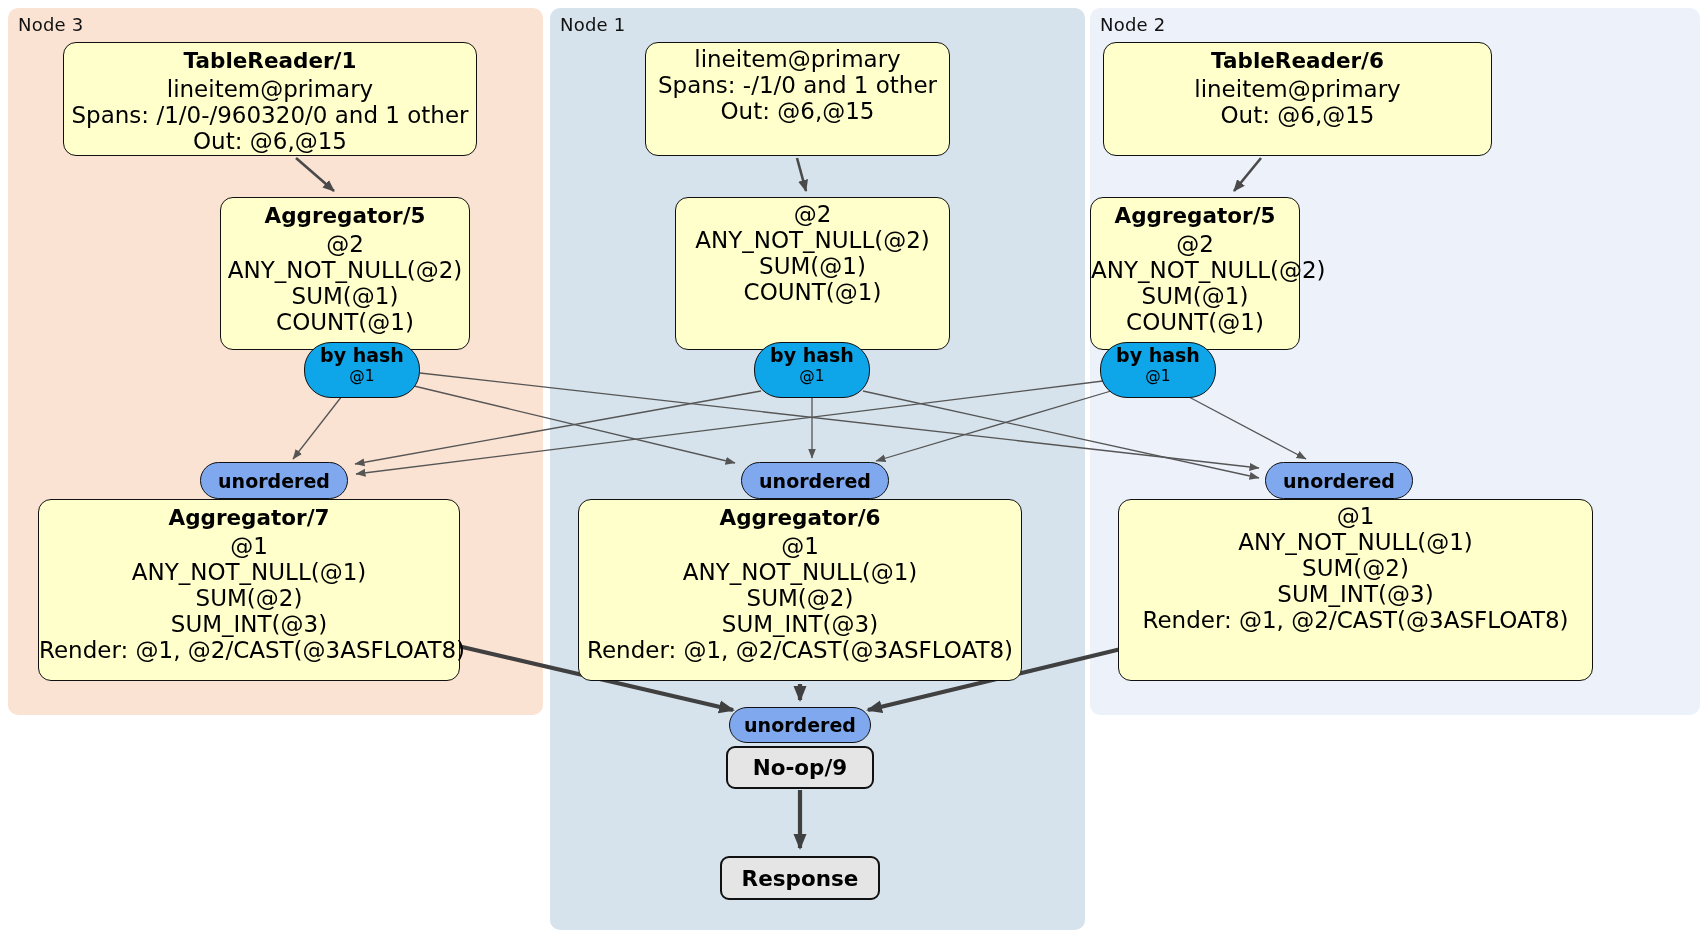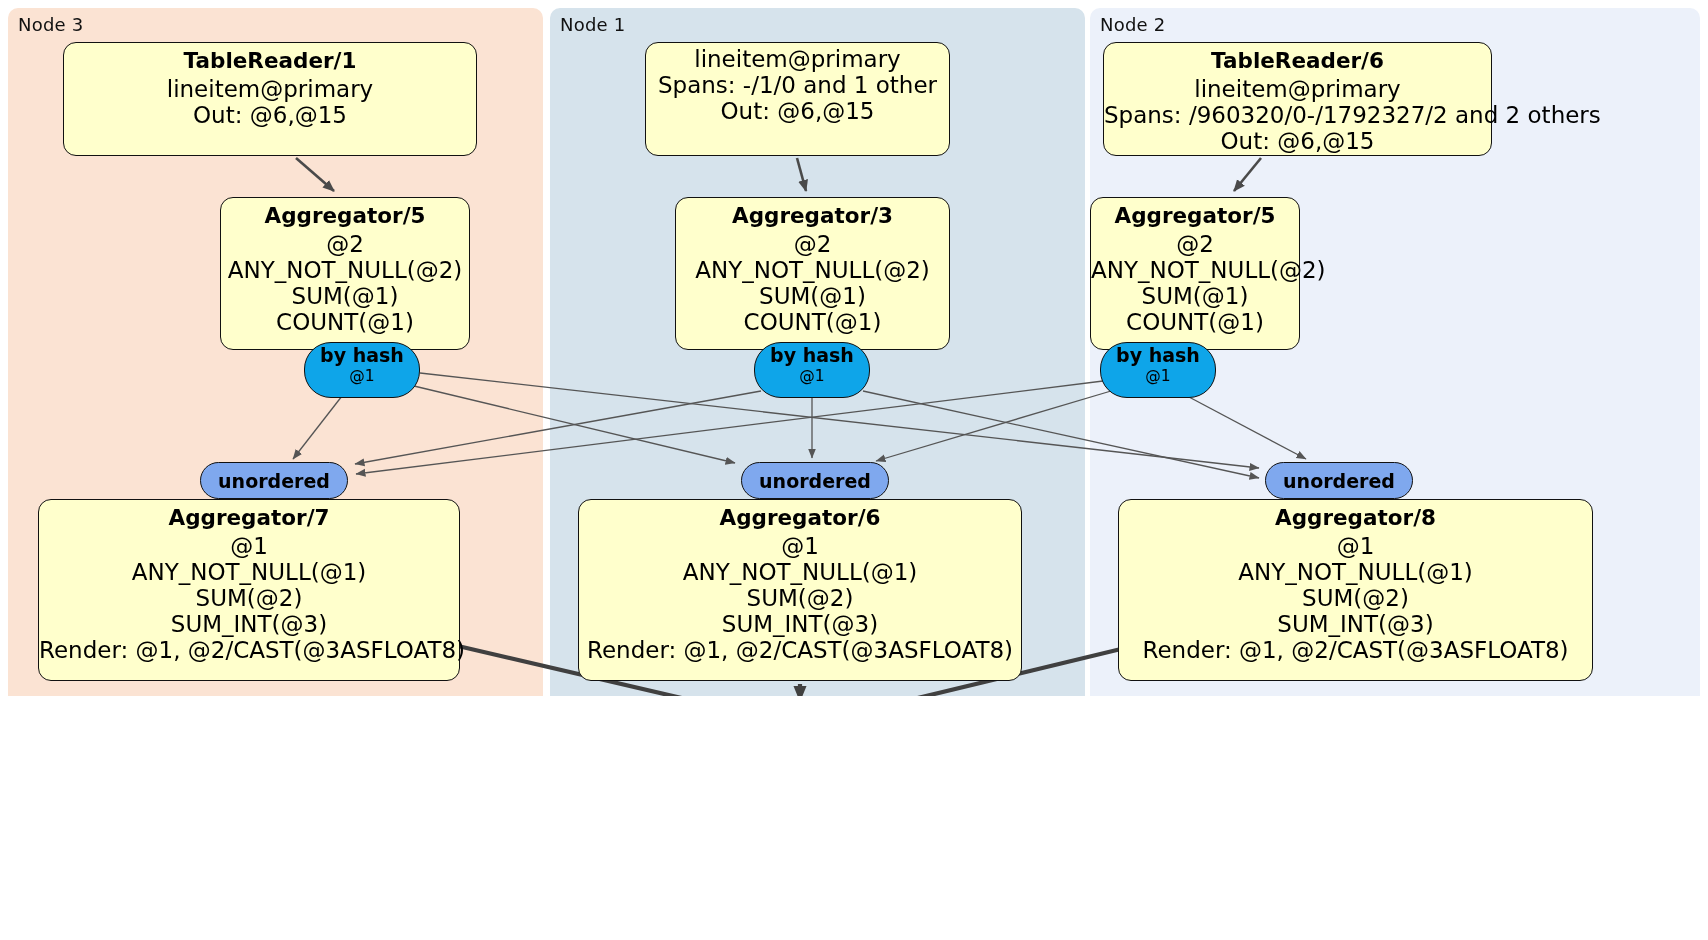--- a/index.html
+++ b/index.html
@@ -1,17 +1,17 @@
 <!DOCTYPE html>
 <html><head>
 <meta charset="utf-8">
 <style>
   html,body{margin:0;padding:0;background:#ffffff;}
   .canvas{
-    position:relative;width:1708px;height:696px;overflow:hidden;
+    position:relative;width:1708px;height:940px;overflow:hidden;
     font-family:"DejaVu Sans","Liberation Sans",sans-serif;color:#000;
   }
   .region{position:absolute;border-radius:10px;z-index:0;}
   .region-label{
     position:absolute;top:6px;left:10px;font-size:18px;color:#111;
     letter-spacing:0.2px;
   }
   .edges{position:absolute;left:0;top:0;z-index:1;}
   .pbox{
     position:absolute;background:#FFFFCC;border:1.6px solid #111;
@@ -90,43 +90,42 @@
       <line x1="458" y1="646" x2="733" y2="710" marker-end="url(#arrow-thick)"></line>
       <line x1="800" y1="684" x2="800" y2="700" marker-end="url(#arrow-thick)"></line>
       <line x1="1121" y1="649" x2="868" y2="710" marker-end="url(#arrow-thick)"></line>
       <line x1="800" y1="790" x2="800" y2="848" marker-end="url(#arrow-thick)"></line>
     </g>
   </svg>
 
   <div class="pbox" style="left:63px;top:42px;width:414px;height:114px;">
     <div class="pt">TableReader/1</div>
     <div class="pl">lineitem@primary</div>
+    <div class="pl">Spans: /1/0-/960320/0 and 1 other</div>
     <div class="pl">Out: @6,@15</div>
   </div>
   <div class="pbox" style="left:645px;top:42px;width:305px;height:114px;">
     <div class="pl">lineitem@primary</div>
     <div class="pl">Spans: -/1/0 and 1 other</div>
     <div class="pl">Out: @6,@15</div>
   </div>
   <div class="pbox" style="left:1103px;top:42px;width:389px;height:114px;">
     <div class="pt">TableReader/6</div>
     <div class="pl">lineitem@primary</div>
-    <div class="pl">Spans: /960320/0-/1792327/2 and 2 others</div>
     <div class="pl">Out: @6,@15</div>
   </div>
 
   <div class="pbox" style="left:220px;top:197px;width:250px;height:153px;">
     <div class="pt">Aggregator/5</div>
     <div class="pl">@2</div>
     <div class="pl">ANY_NOT_NULL(@2)</div>
     <div class="pl">SUM(@1)</div>
     <div class="pl">COUNT(@1)</div>
   </div>
   <div class="pbox" style="left:675px;top:197px;width:275px;height:153px;">
-    <div class="pt">Aggregator/3</div>
     <div class="pl">@2</div>
     <div class="pl">ANY_NOT_NULL(@2)</div>
     <div class="pl">SUM(@1)</div>
     <div class="pl">COUNT(@1)</div>
   </div>
   <div class="pbox" style="left:1090px;top:197px;width:210px;height:153px;">
     <div class="pt">Aggregator/5</div>
     <div class="pl">@2</div>
     <div class="pl">ANY_NOT_NULL(@2)</div>
     <div class="pl">SUM(@1)</div>
@@ -160,21 +159,20 @@
   </div>
   <div class="pbox" style="left:578px;top:499px;width:444px;height:182px;">
     <div class="pt">Aggregator/6</div>
     <div class="pl">@1</div>
     <div class="pl">ANY_NOT_NULL(@1)</div>
     <div class="pl">SUM(@2)</div>
     <div class="pl">SUM_INT(@3)</div>
     <div class="pl">Render: @1, @2/CAST(@3ASFLOAT8)</div>
   </div>
   <div class="pbox" style="left:1118px;top:499px;width:475px;height:182px;">
-    <div class="pt">Aggregator/8</div>
     <div class="pl">@1</div>
     <div class="pl">ANY_NOT_NULL(@1)</div>
     <div class="pl">SUM(@2)</div>
     <div class="pl">SUM_INT(@3)</div>
     <div class="pl">Render: @1, @2/CAST(@3ASFLOAT8)</div>
   </div>
 
   <div class="sync-oval" style="left:729px;top:707px;width:142px;height:36px;">unordered</div>
 
   <div class="term" style="left:726px;top:746px;width:148px;height:43px;">No-op/9</div>

